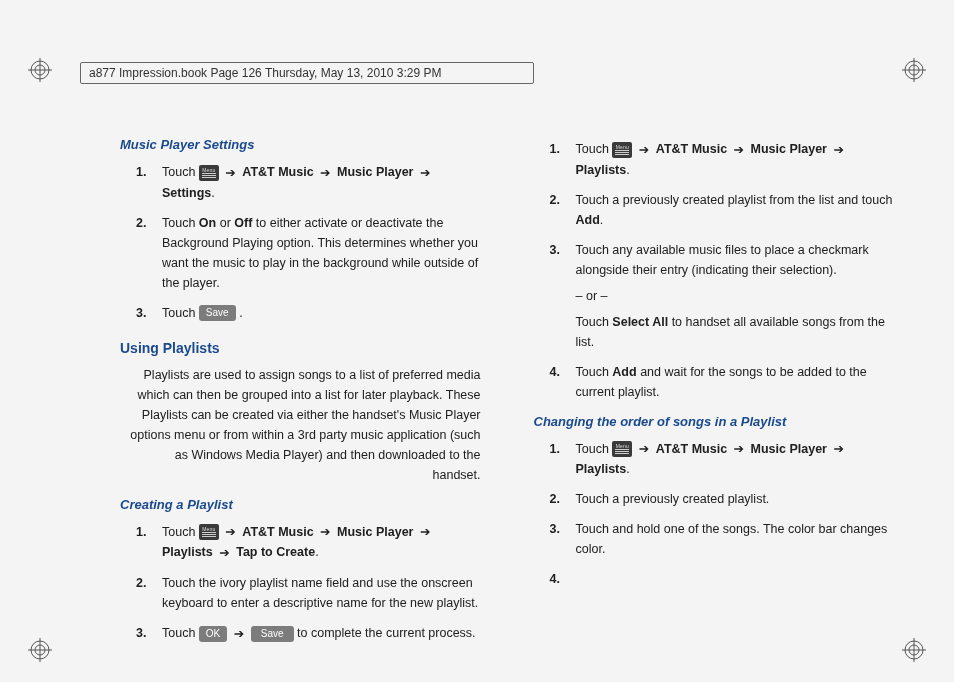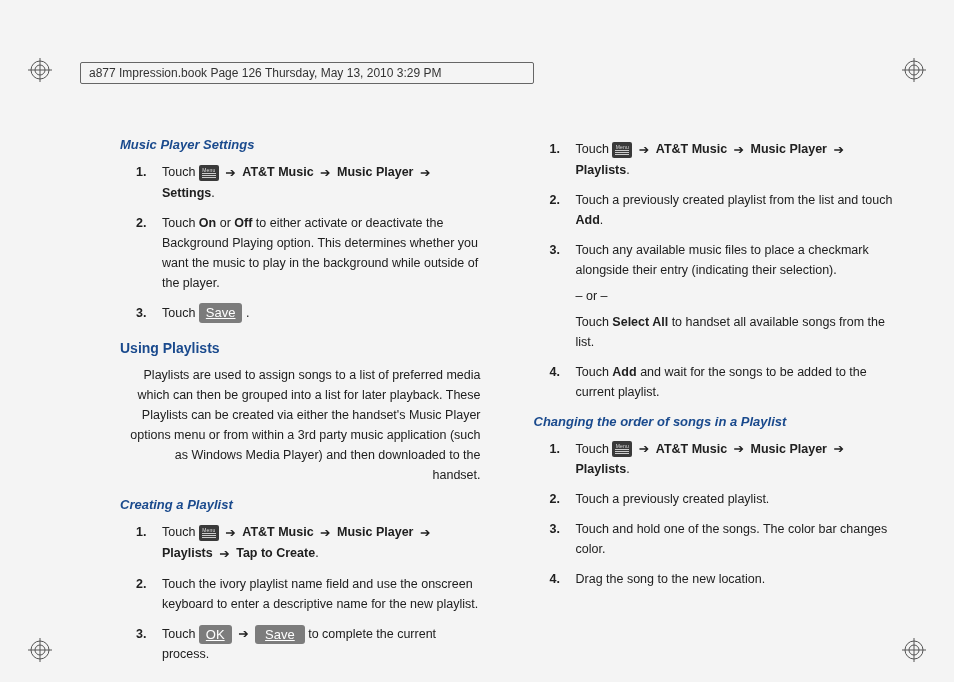--- a/index.html
+++ b/index.html
@@ -93,25 +93,24 @@
   .body-para {
     margin: 6px 0 6px 10px;
     text-align: right;
   }
 
   .btn {
     display: inline-block;
     background: #7c7c7c;
     color: #fff;
     border-radius: 3px;
-    font-size: 13px;
+    font-size: 10px;
     padding: 2px 7px;
     vertical-align: middle;
     line-height: 1.2;
-    text-decoration: underline;
   }
   .btn.wide { padding: 2px 10px; }
 
   .menu-icon {
     display: inline-block;
     width: 20px;
     height: 16px;
     background: #3a3a3a;
     border-radius: 2px;
     vertical-align: middle;
@@ -311,21 +310,20 @@
         <li>
           <span class="num">2.</span>
           <span>Touch a previously created playlist.</span>
         </li>
         <li>
           <span class="num">3.</span>
           <span>Touch and hold one of the songs. The color bar changes color.</span>
         </li>
         <li>
           <span class="num">4.</span>
-          <span>Drag the song to the new location.</span>
         </li>
       </ol>
 
     </div>
   </div>
 
   <div class="page-num">126</div>
 
 </div>
 

